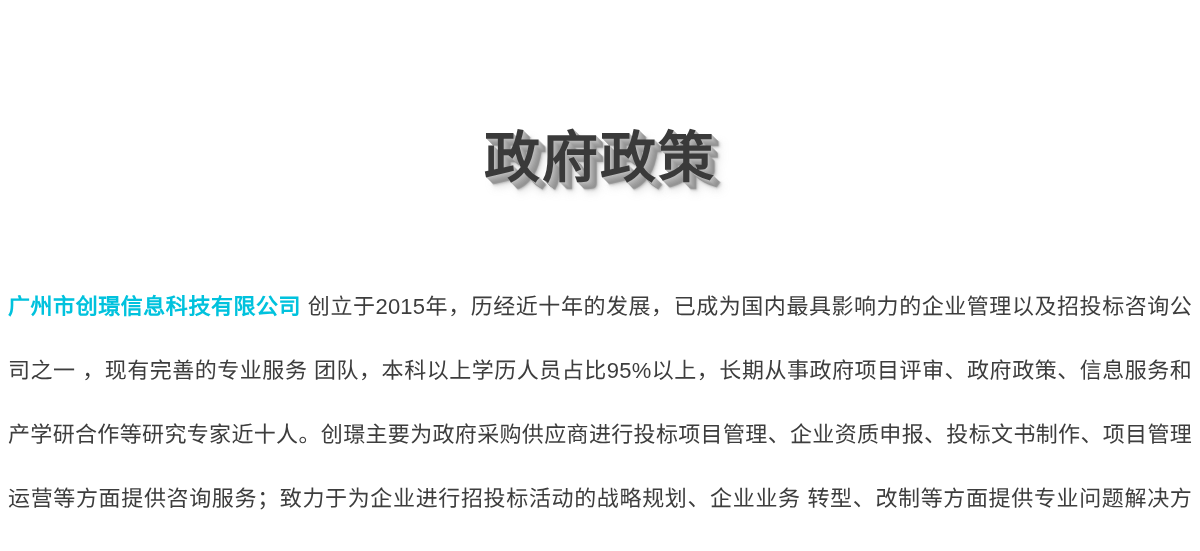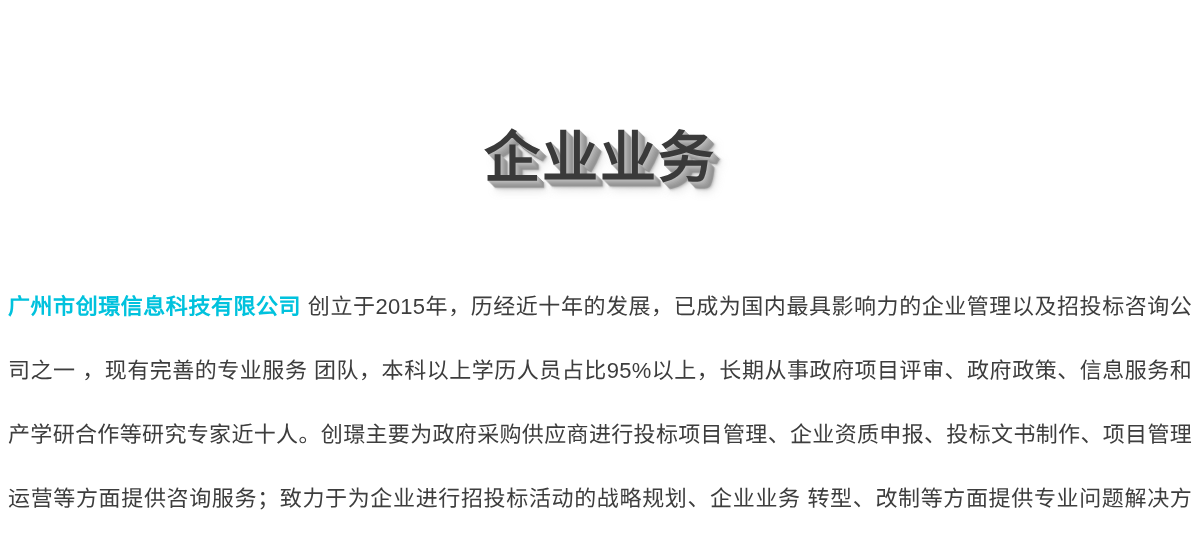--- a/index.html
+++ b/index.html
@@ -66,20 +66,20 @@
     color: #00c2dd;
     font-weight: 700;
   }
 </style>
 </head>
 <body>
 
 <div class="page">
 
   <div class="heading-wrap">
-    <h1 class="heading">企业业务</h1>
+    <h1 class="heading">政府政策</h1>
   </div>
 
   <div class="body-wrap">
     <p class="paragraph"><span class="company-name">广州市创璟信息科技有限公司</span><span> 创立于2015年，历经近十年的发展，已成为国内最具影响力的企业管理以及招投标咨询公司之一 ，现有完善的专业服务 团队，本科以上学历人员占比95%以上，长期从事政府项目评审、政府政策、信息服务和产学研合作等研究专家近十人。创璟主要为政府采购供应商进行投标项目管理、企业资质申报、投标文书制作、项目管理运营等方面提供咨询服务；致力于为企业进行招投标活动的战略规划、企业业务 转型、改制等方面提供专业问题解决方案。</span></p>
   </div>
 
 </div>
 
 </body></html>

